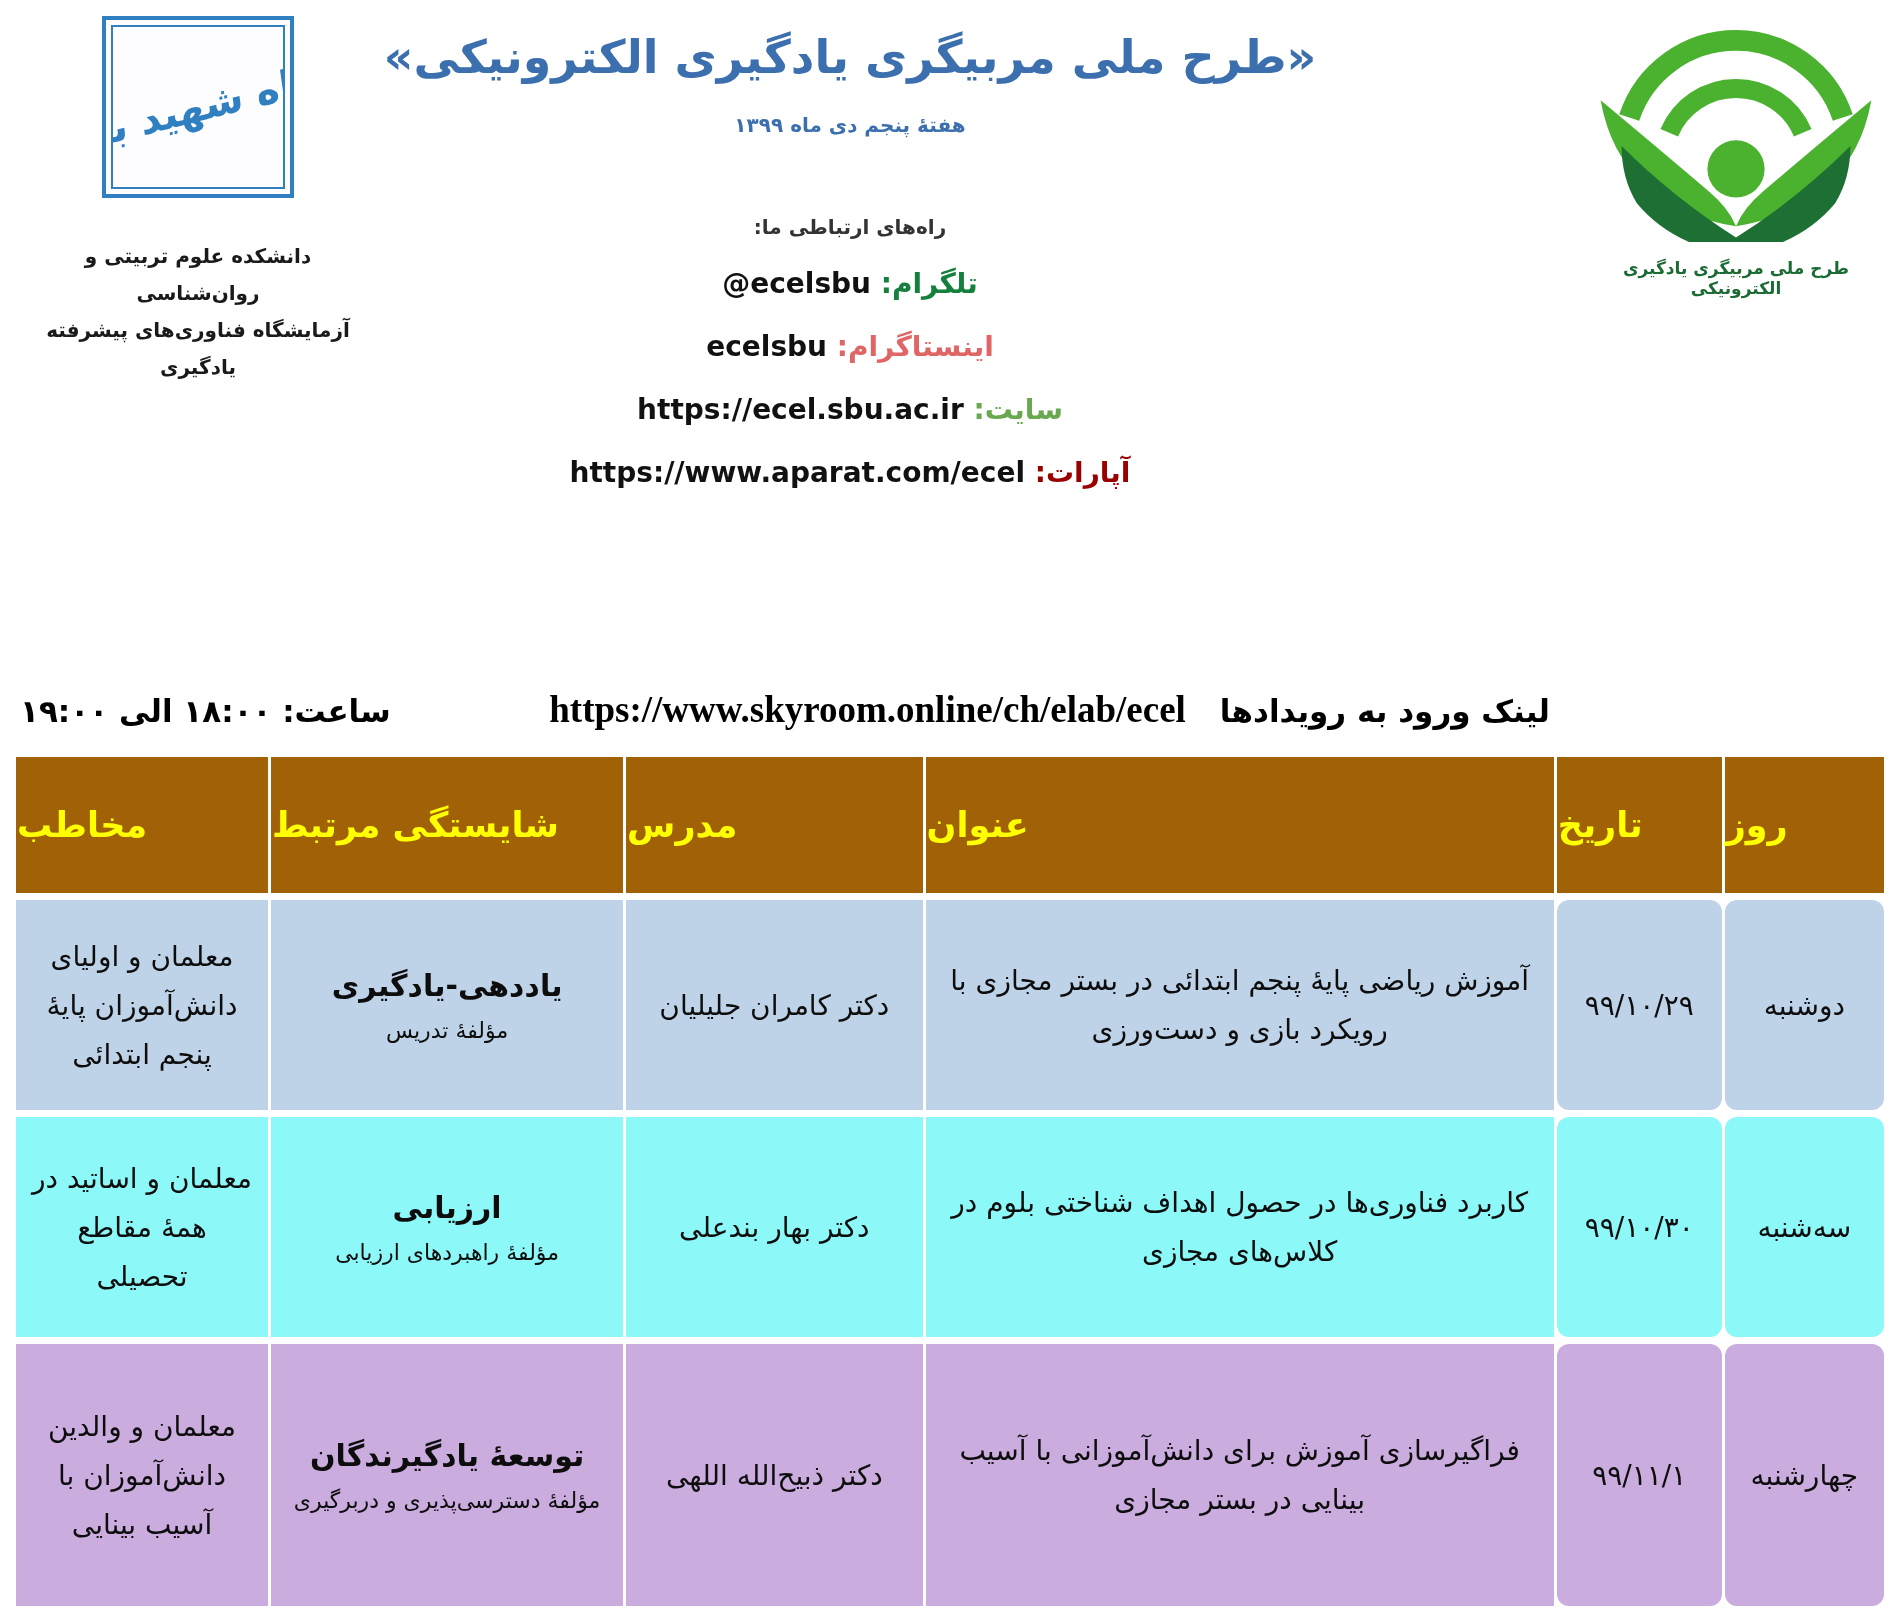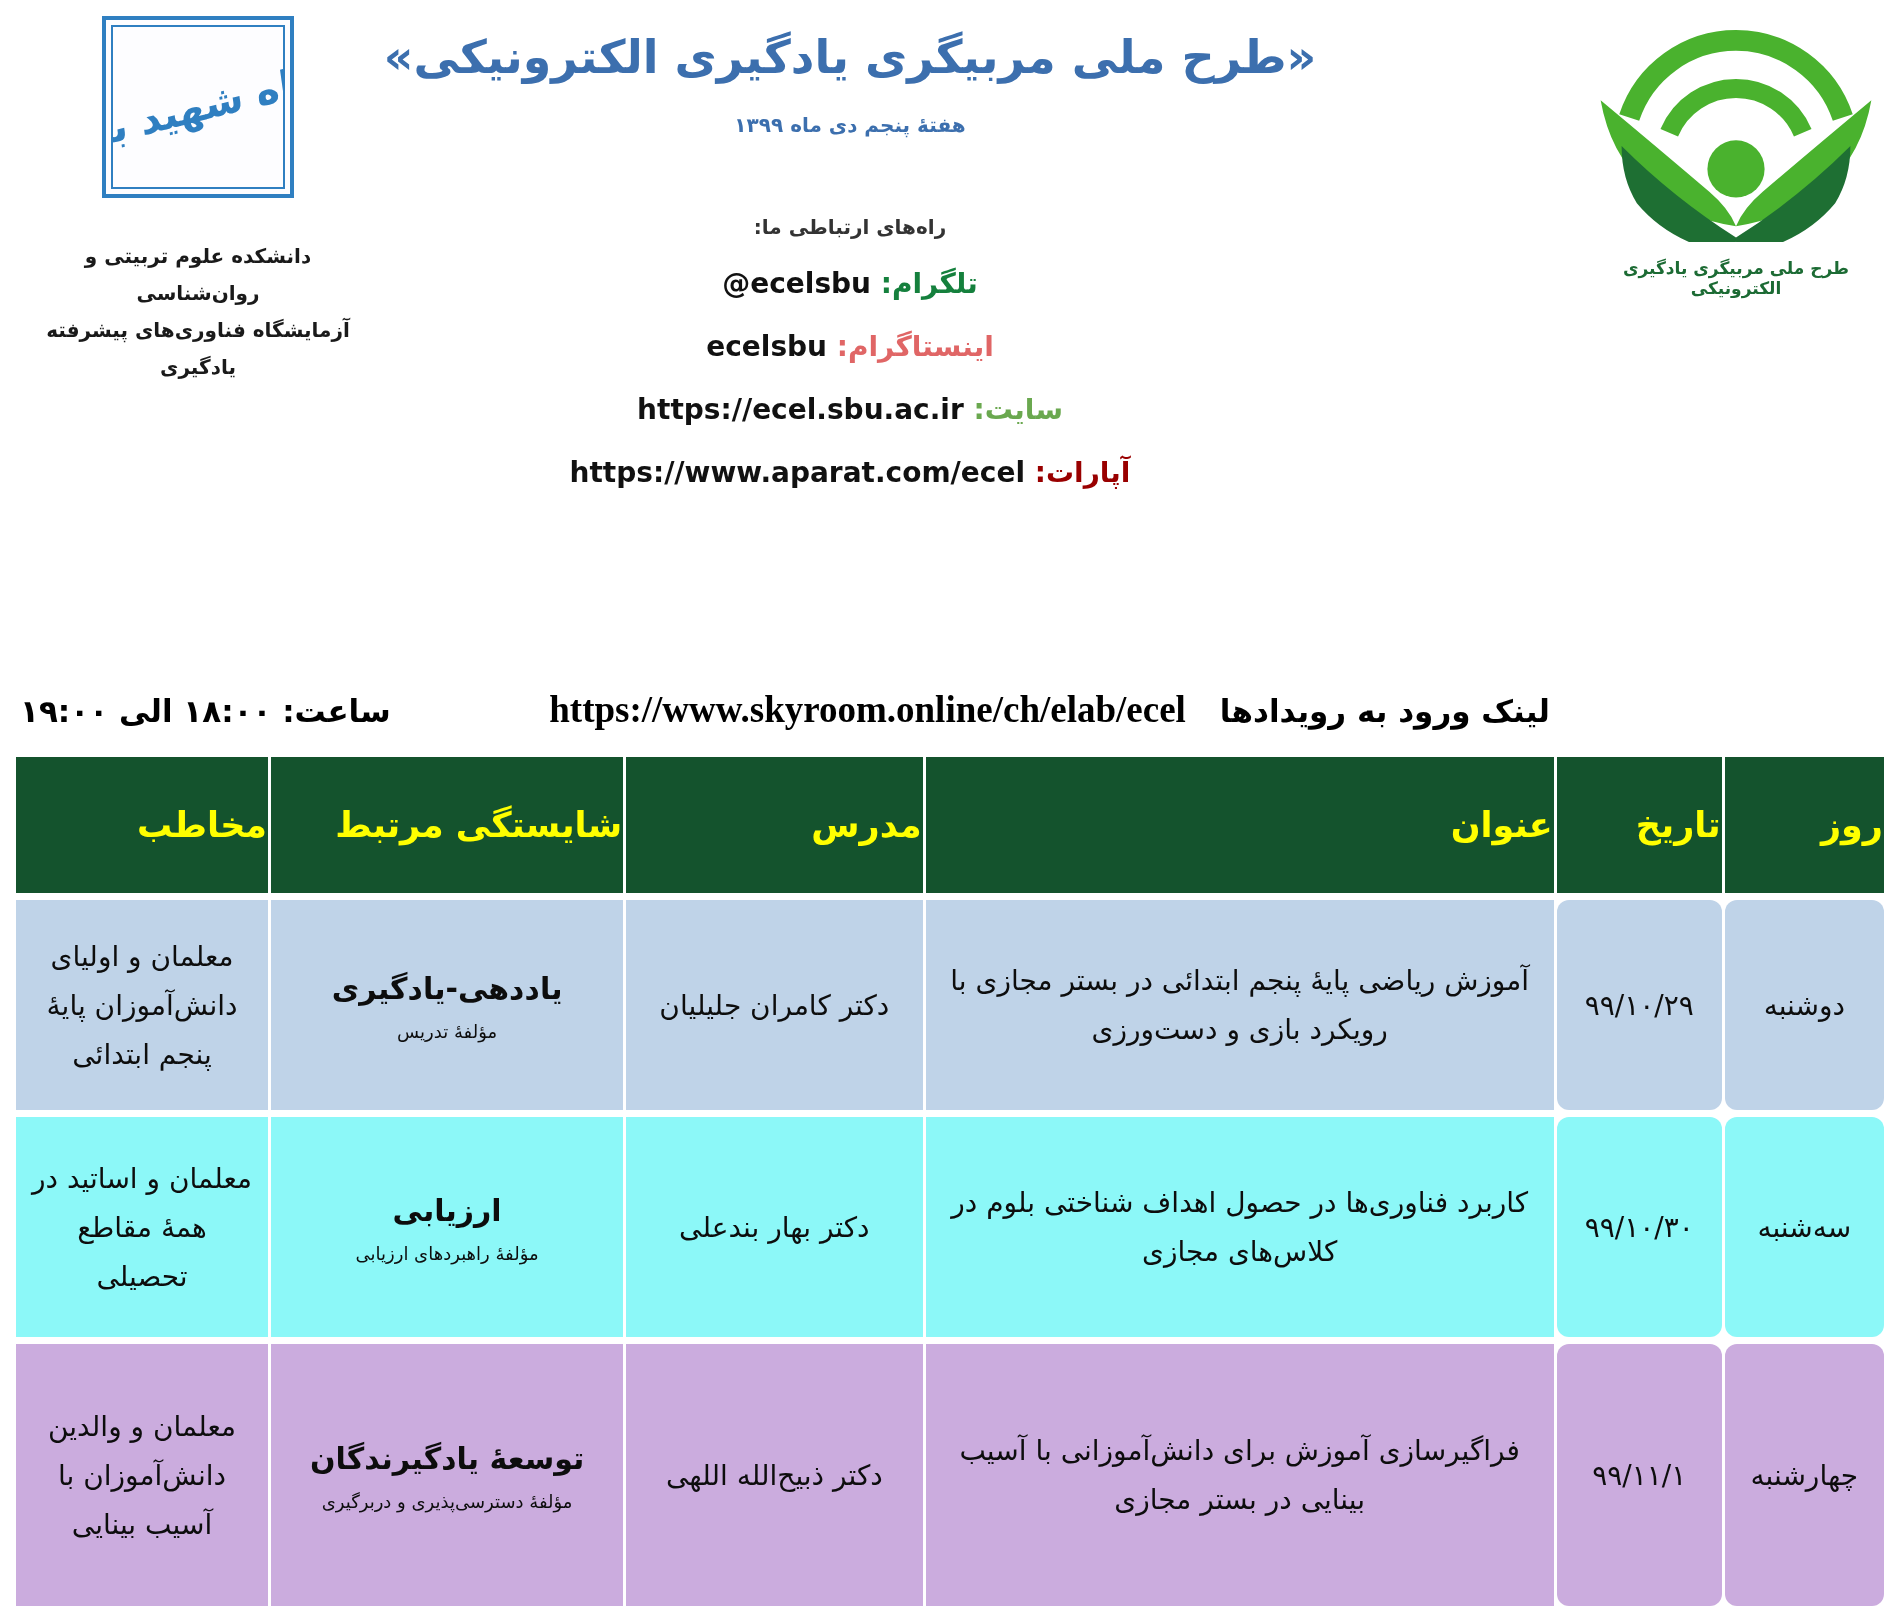--- a/index.html
+++ b/index.html
@@ -50,32 +50,32 @@
   .link-group{display:flex;direction:rtl;align-items:baseline;gap:34px;margin-right:330px;}
   .link-label{font-weight:bold;font-size:31px;color:#000;}
   .link-url{font-family:"Liberation Serif","DejaVu Serif",serif;font-weight:bold;font-size:37px;color:#000;direction:ltr;unicode-bidi:embed;}
   .link-time{font-weight:bold;font-size:31px;color:#000;direction:rtl;}
   
   table.sched{
     width:1874px;margin:0 13px;border-collapse:separate;border-spacing:3px 7px;
     direction:rtl;table-layout:fixed;
   }
   .sched th{
-    background:#14532d;color:#ffff00;font-weight:bold;font-size:35px;
-    height:134px;vertical-align:middle;text-align:right;
+    background:#a16207;color:#ffff00;font-weight:bold;font-size:35px;
+    height:134px;vertical-align:middle;text-align:left;
   }
   .sched td{
     vertical-align:middle;text-align:center;color:#0d0d0d;
     font-size:28px;line-height:1.75;padding:6px 12px;box-sizing:border-box;
   }
   tr.row-0 td{background:#bfd3e8;height:210px;}
   tr.row-1 td{background:#8cf8f8;height:220px;}
   tr.row-2 td{background:#cbacde;height:262px;}
   .comp-bold{font-weight:bold;font-size:30px;display:block;}
-  .comp-sub{display:block;font-size:18px;}
+  .comp-sub{display:block;font-size:22px;}
   .cell-title{font-size:29px;}
   .cell-day,.cell-date{font-size:28px;border-radius:12px;}
   col.c-day{width:8.6%;}col.c-date{width:8.9%;}col.c-title{width:33.9%;}
   col.c-teacher{width:16%;}col.c-comp{width:19%;}col.c-aud{width:13.6%;}
 </style>
 </head>
 <body>
 
 <div class="top">
 

